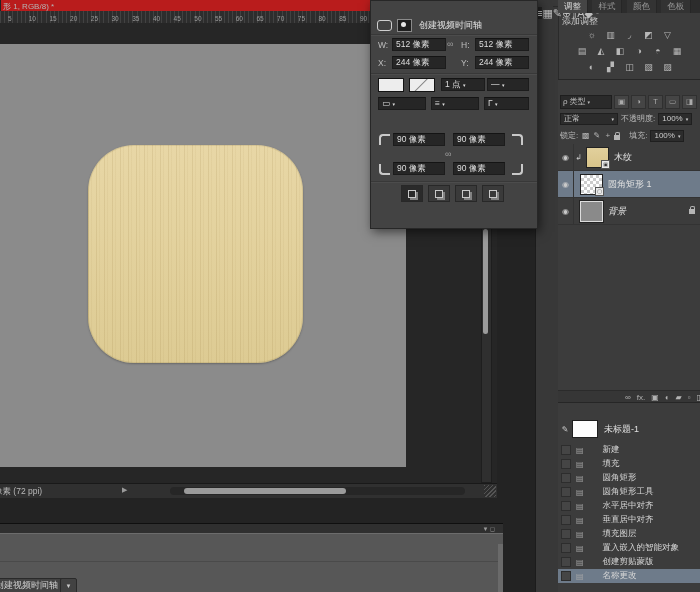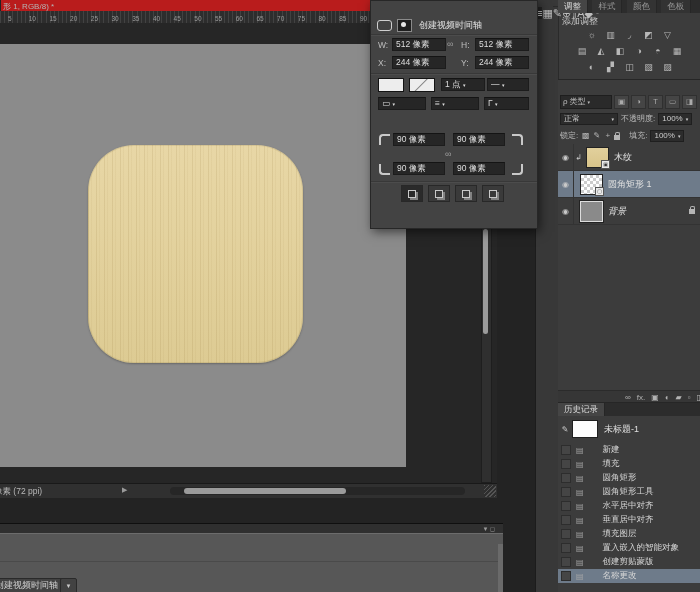--- a/index.html
+++ b/index.html
@@ -317,23 +317,20 @@
             <span class="footic">fx.</span>
             <span class="footic">▣</span>
             <span class="footic">◐</span>
             <span class="footic">▰</span>
             <span class="footic">▫</span>
             <span class="footic">▯</span>
           </div>
       </div>
 
       <div id="history-panel">
-        <div class="tabsrow" style="top:0">
-          <span class="ptab active">历史记录</span>
-        </div>
         <div id="snapshot-row">
           <span id="snap-brush">✎</span>
           <span id="snap-thumb"></span>
           <span id="snap-name">未标题-1</span>
         </div>
         <div id="history-items">
             <div class="hist-row">
               <span class="hist-check"></span>
               <span class="hist-ic">▤</span>
               <span class="hist-lb">新建</span>

